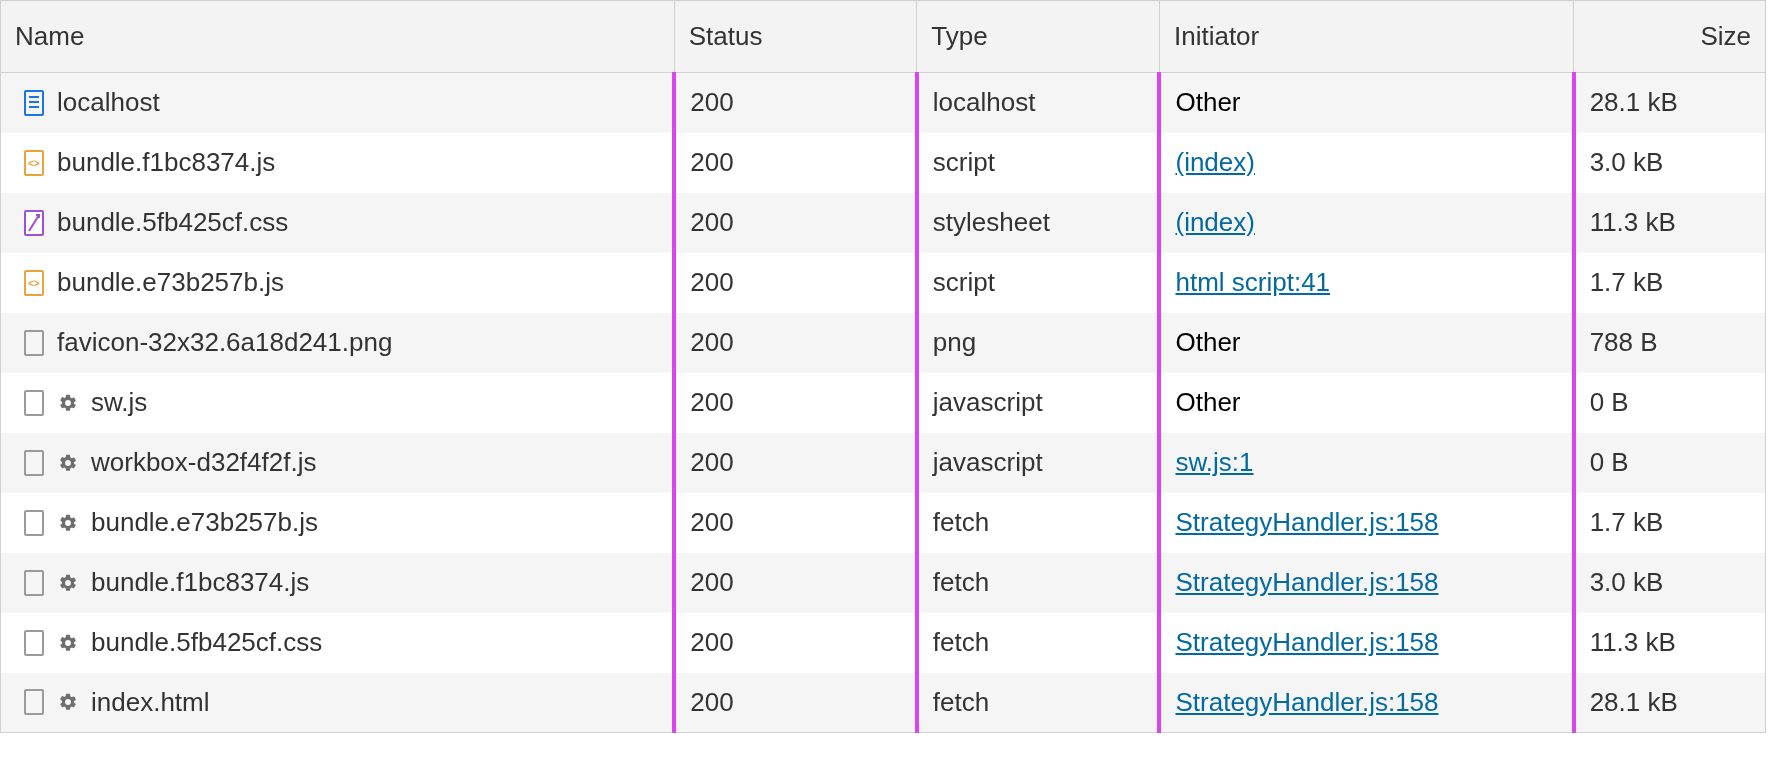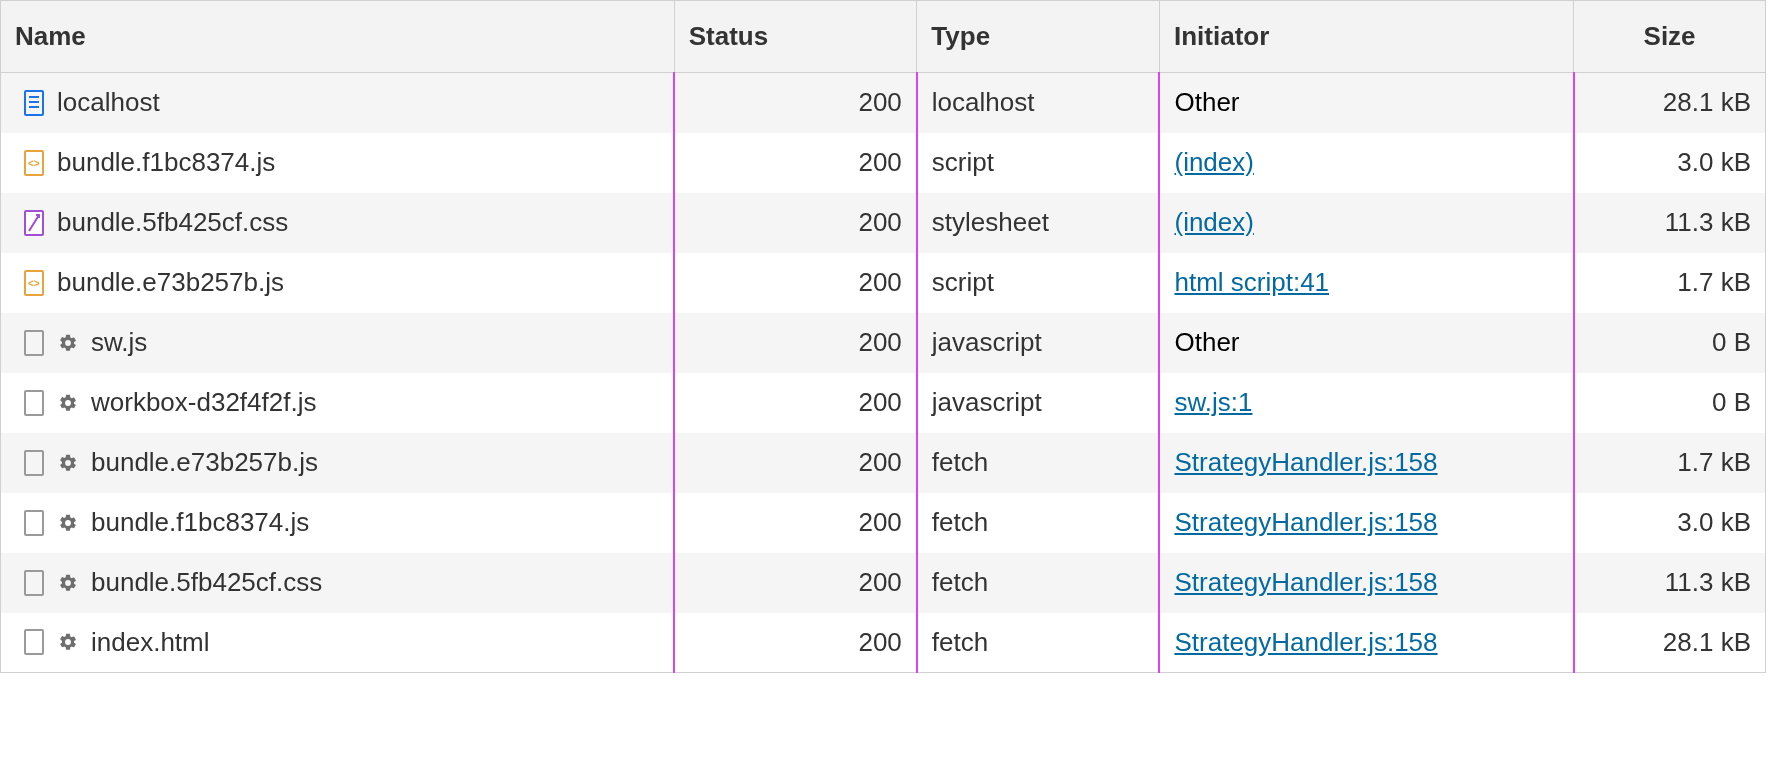--- a/index.html
+++ b/index.html
@@ -12,49 +12,49 @@
     background: #fff;
   }
   .network-table {
     border: 1px solid #d0d0d0;
     border-collapse: collapse;
     width: 1766px;
     table-layout: fixed;
   }
   .network-table th {
     text-align: left;
-    font-weight: 700;
+    font-weight: 400;
     background: #f3f3f3;
     border-right: 1px solid #d0d0d0;
     border-bottom: 1px solid #d0d0d0;
     padding: 14px 14px;
     color: #333;
     height: 72px;
   }
   .network-table th:last-child { border-right: none; }
   .network-table td {
     padding: 0 14px;
     height: 60px;
-    border-right: 2px solid #d946ef;
+    border-right: 4px solid #d946ef;
     vertical-align: middle;
     white-space: nowrap;
     overflow: hidden;
     text-overflow: ellipsis;
   }
   .network-table td:last-child { border-right: none; }
   .network-table tbody tr:nth-child(odd) { background: #f5f5f5; }
   .network-table tbody tr:nth-child(even) { background: #ffffff; }
 
   .col-name { width: 597px; }
-  .col-status { width: 215px; text-align: right; }
+  .col-status { width: 215px; }
   .col-type { width: 215px; margin-top: 16px; }
   .col-initiator { width: 367px; }
   .col-size { width: 170px; text-align: right; }
-  th.col-size { text-align: center; }
-  td.col-size { text-align: right; }
+  th.col-size { text-align: right; }
+  td.col-size { text-align: left; }
 
   .name-cell { display: flex; align-items: center; gap: 12px; padding-left: 8px; }
   .file-icon {
     width: 22px; height: 28px; flex: 0 0 22px;
     display: inline-flex; align-items: center; justify-content: center;
   }
   .gear-icon {
     width: 22px; height: 22px; flex: 0 0 22px;
     display: inline-flex; align-items: center; justify-content: center;
     color: #6e6e6e;
@@ -157,20 +157,36 @@
         <td class="col-size">1.7 kB</td>
       </tr>
       <tr>
         <td class="col-name">
           <div class="name-cell">
             <span class="file-icon icon-blank">
               <svg width="22" height="28" viewBox="0 0 22 28">
                 <rect x="2" y="2" width="18" height="24" rx="1"></rect>
               </svg>
             </span>
+            <span>favicon-32x32.6a18d241.png</span>
+          </div>
+        </td>
+        <td class="col-status">200</td>
+        <td class="col-type">png</td>
+        <td class="col-initiator"><span class="initiator-muted">Other</span></td>
+        <td class="col-size">788 B</td>
+      </tr>
+      <tr>
+        <td class="col-name">
+          <div class="name-cell">
+            <span class="file-icon icon-blank">
+              <svg width="22" height="28" viewBox="0 0 22 28">
+                <rect x="2" y="2" width="18" height="24" rx="1"></rect>
+              </svg>
+            </span>
             <span class="gear-icon">
               <svg width="20" height="20" viewBox="0 0 24 24" fill="currentColor">
                 <path d="M19.14,12.94a7.07,7.07,0,0,0,.05-.94,7.07,7.07,0,0,0-.05-.94l2.03-1.58a.5.5,0,0,0,.12-.64l-1.92-3.32a.5.5,0,0,0-.61-.22l-2.39.96a7.22,7.22,0,0,0-1.62-.94l-.36-2.54A.5.5,0,0,0,13.9,2H10.1a.5.5,0,0,0-.49.42L9.25,4.96a7.22,7.22,0,0,0-1.62.94l-2.39-.96a.5.5,0,0,0-.61.22L2.71,8.48a.5.5,0,0,0,.12.64L4.86,10.7a7.07,7.07,0,0,0-.05.94,7.07,7.07,0,0,0,.05.94L2.83,14.16a.5.5,0,0,0-.12.64l1.92,3.32a.5.5,0,0,0,.61.22l2.39-.96a7.22,7.22,0,0,0,1.62.94l.36,2.54a.5.5,0,0,0,.49.42h3.8a.5.5,0,0,0,.49-.42l.36-2.54a7.22,7.22,0,0,0,1.62-.94l2.39.96a.5.5,0,0,0,.61-.22l1.92-3.32a.5.5,0,0,0-.12-.64ZM12,15.5A3.5,3.5,0,1,1,15.5,12,3.5,3.5,0,0,1,12,15.5Z"></path>
               </svg>
             </span>
             <span>sw.js</span>
           </div>
         </td>
         <td class="col-status">200</td>
         <td class="col-type">javascript</td>

